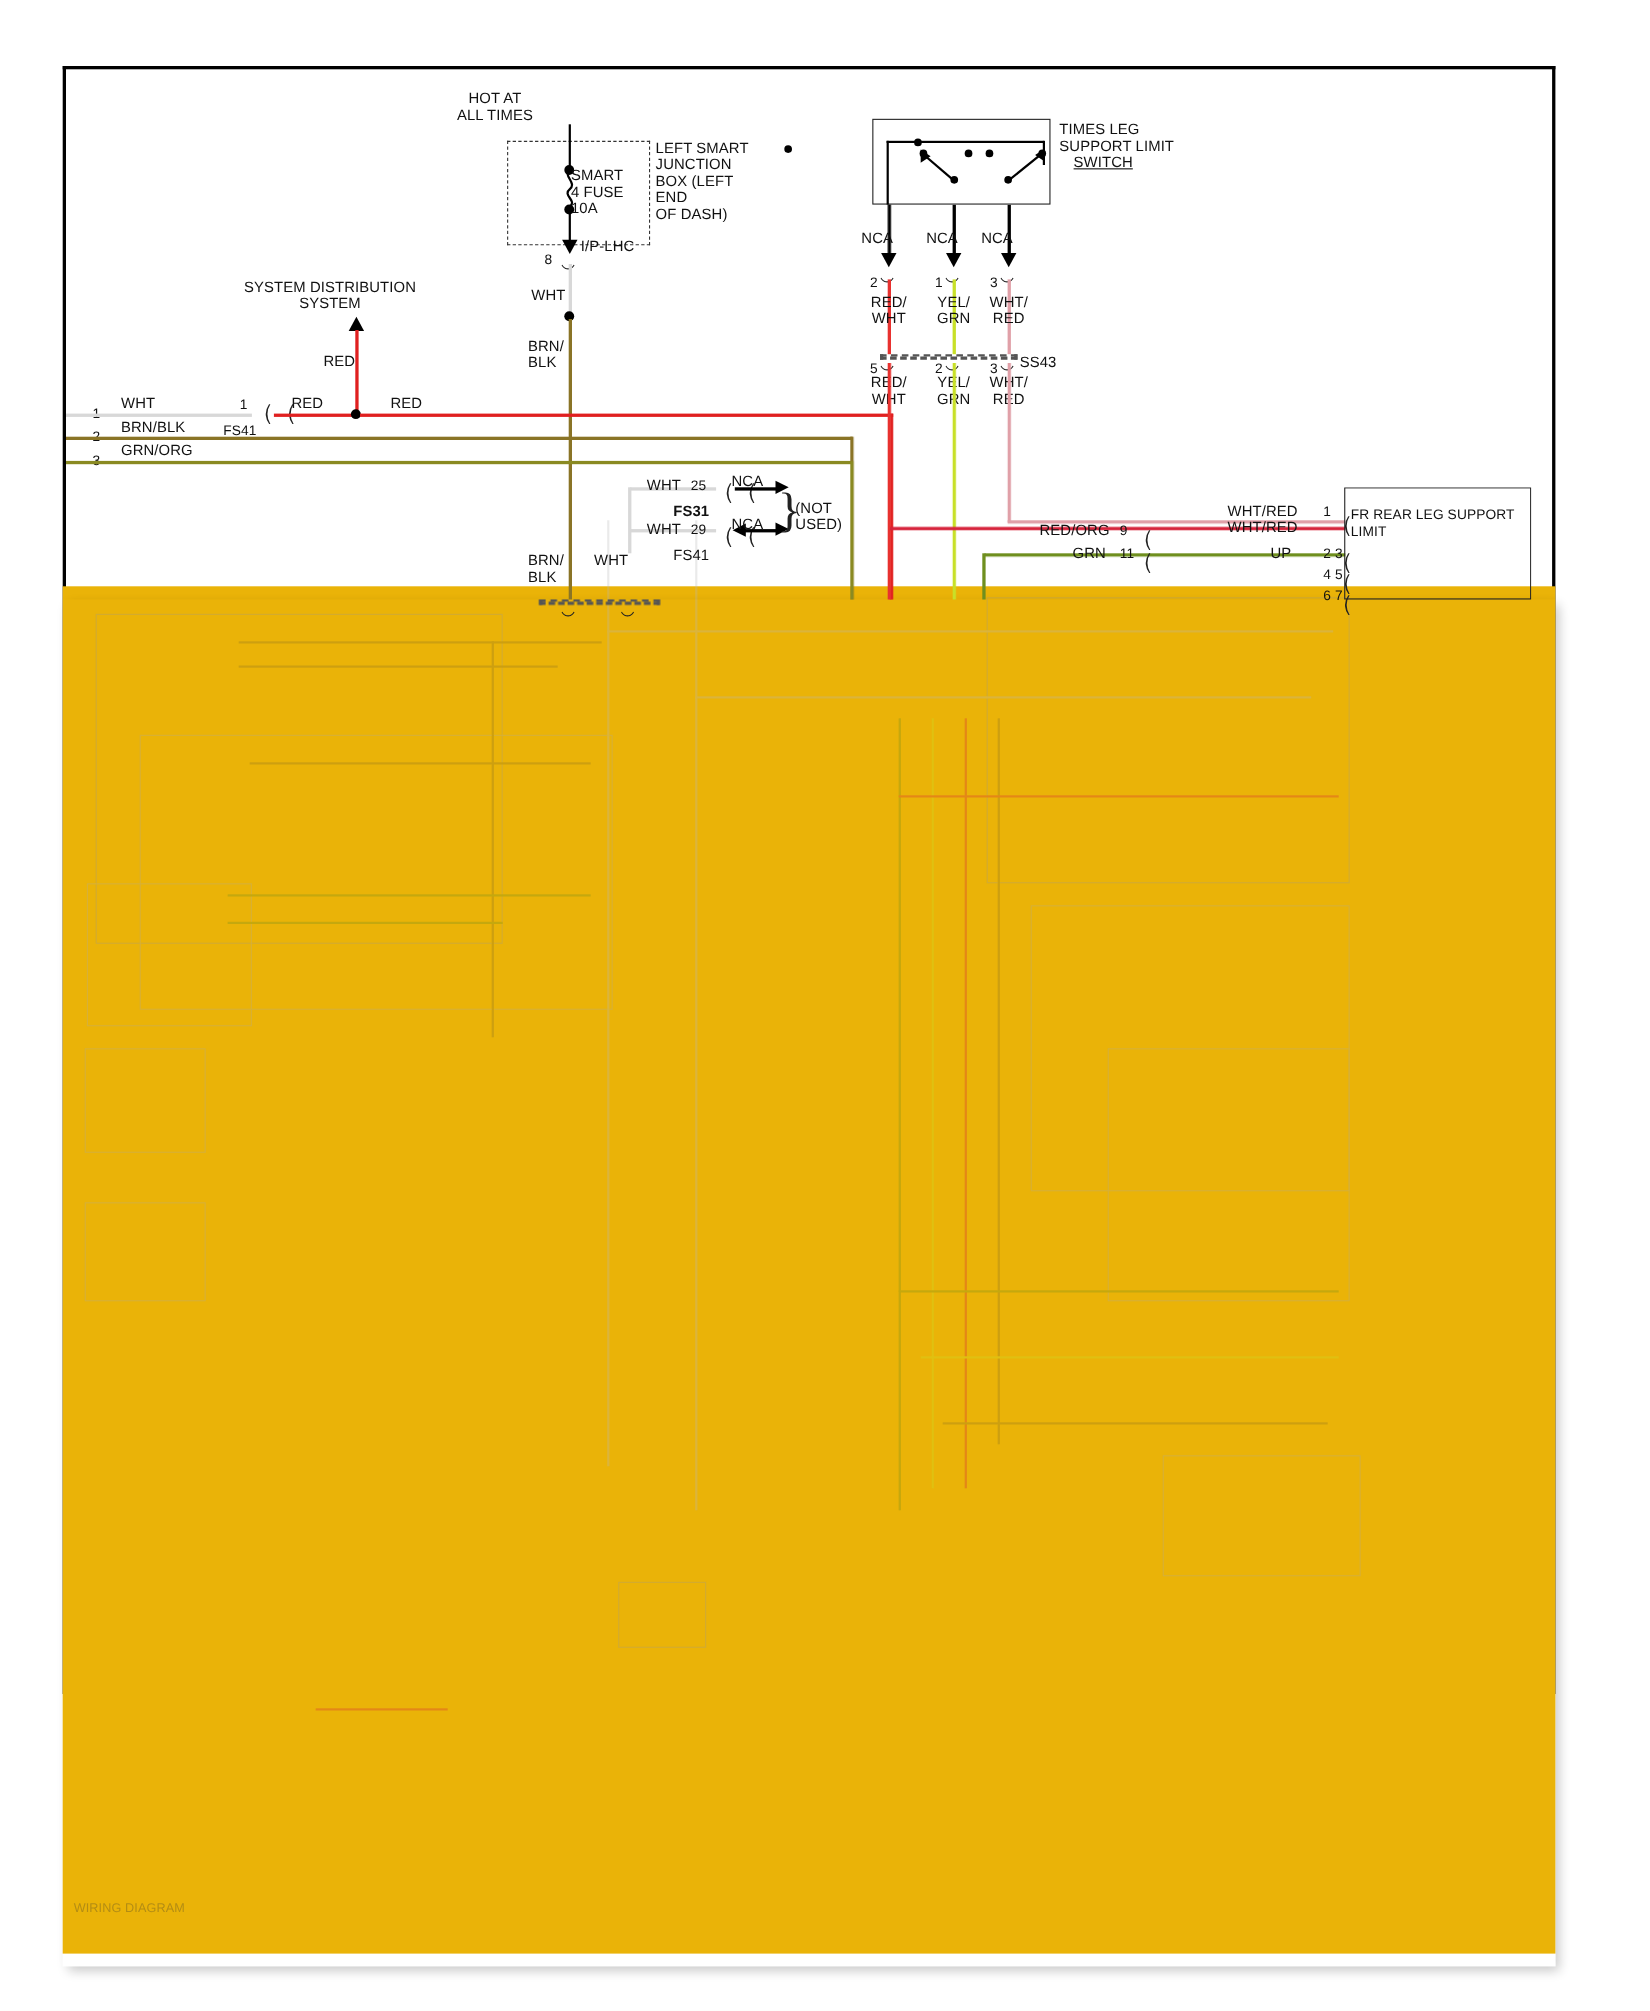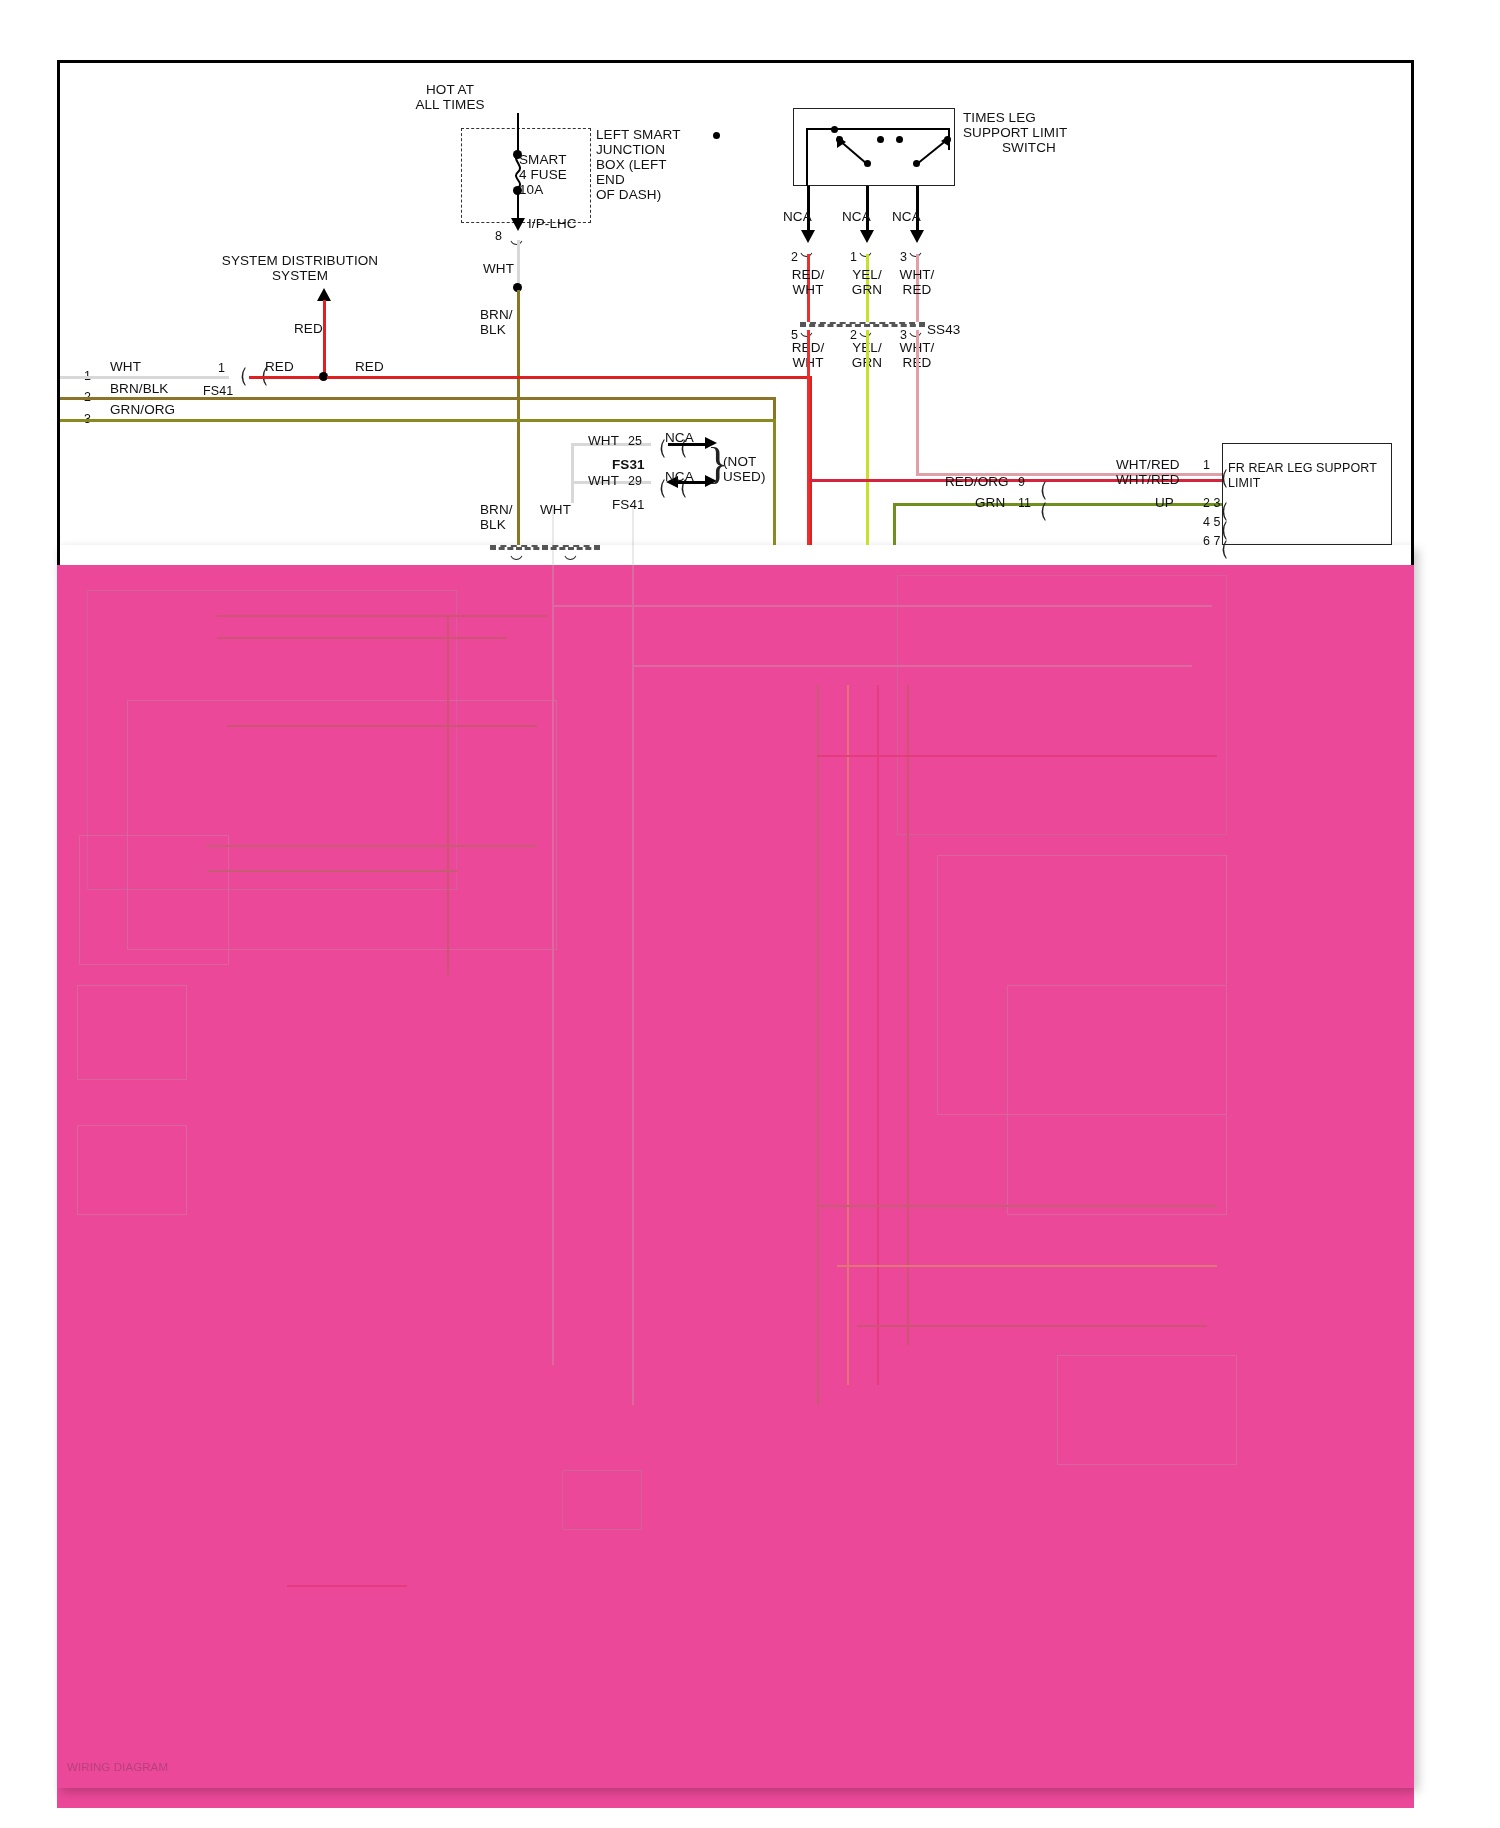--- a/index.html
+++ b/index.html
@@ -94,23 +94,23 @@
     width: 3px; height: 1480px; background: #000;
   }
   #frame-right {
     position: absolute; left: 1411px; top: 60px;
     width: 3px; height: 1480px; background: #000;
   }
 
   
   #lower-pane {
     position: absolute;
-    left: 57px; top: 565px;
+    left: 57px; top: 533px;
     width: 1357px; height: 1243px;
-    background: #ec4899;
+    background: #eab308;
     opacity: 1;
   }
   #lower-inner { position: absolute; inset: 0; opacity: .30; }
   #lower-inner .lbl { color: #333; }
   #lower-shadow {
     position: absolute; left: 57px; top: 545px;
     width: 1357px; height: 1243px;
     box-shadow: 4px 4px 10px rgba(0,0,0,.22);
     pointer-events: none;
   }
@@ -246,21 +246,21 @@
   <div class="wire h w-grno thick" style="left:60px; top:419px; width:715px;"></div>
 
   <div class="wire v w-brn thick" style="left:773px; top:397px; height:148px;"></div>
   <div class="wire v w-grno thick" style="left:773px; top:419px; height:126px;"></div>
 
   <div class="wire v w-red thick" style="left:809px; top:376px; height:169px;"></div>
 
   <div class="box" style="left:793px; top:108px; width:162px; height:78px;"></div>
   <div class="lbl" style="left:963px; top:111px;">TIMES LEG</div>
   <div class="lbl" style="left:963px; top:126px;">SUPPORT LIMIT</div>
-  <div class="lbl" style="left:1002px; top:141px;">SWITCH</div>
+  <div class="lbl" style="left:976px; top:141px;text-decoration:underline;">SWITCH</div>
 
   <div class="wire h w-blk thin" style="left:806px; top:128px; width:143px;"></div>
   <div class="wire v w-blk thin" style="left:806px; top:128px; height:58px;"></div>
   <div class="wire v w-blk thin" style="left:948px; top:128px; height:22px;"></div>
 
   <div class="dot sm" style="left:713px; top:132px;"></div>
 
   <div class="dot sm" style="left:831px; top:126px;"></div>
   <div class="dot sm" style="left:836px; top:136px;"></div>
   <div class="dot sm" style="left:877px; top:136px;"></div>

